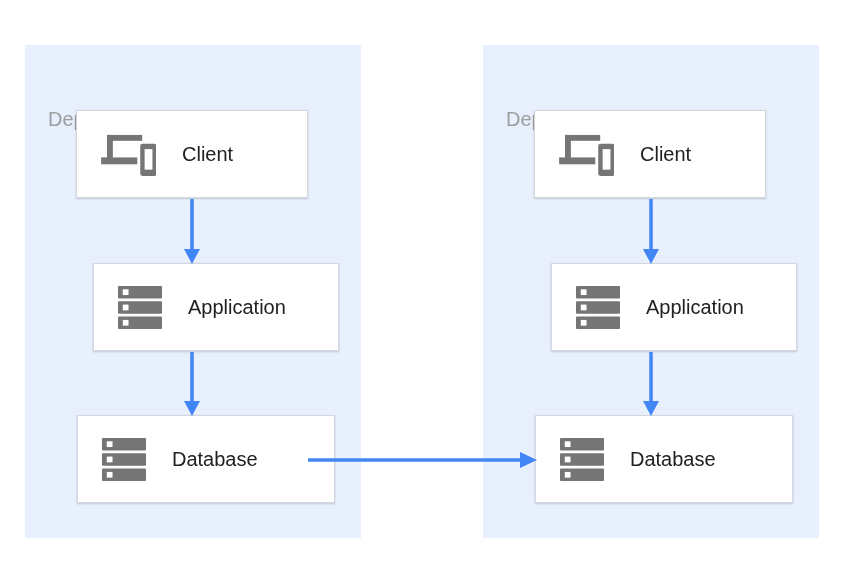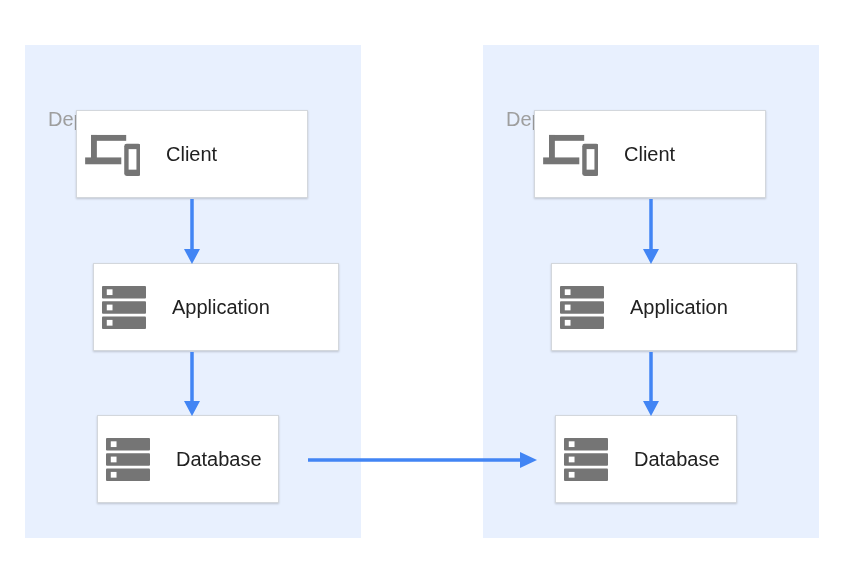--- a/index.html
+++ b/index.html
@@ -34,26 +34,26 @@
     white-space: nowrap;
   }
   .node {
     position: absolute;
     box-sizing: border-box;
     background: var(--box-bg, #ffffff);
     border: 1px solid var(--box-border, #d2d6db);
     box-shadow: 0 1px 2px rgba(0,0,0,0.18);
     display: flex;
     align-items: center;
-    padding-left: 8px;
+    padding-left: 24px;
     gap: 26px;
   }
   .node-client      { left: 51px; top: 65px;  width: 232px; height: 88px; }
   .node-application { left: 44px; top: 218px; width: 246px; height: 88px; margin-left: 24px; }
-  .node-database    { left: 52px; top: 370px; width: 182px; height: 88px; margin-left: 20px; }
+  .node-database    { left: 52px; top: 370px; width: 258px; height: 88px; }
   .node-label {
     font-size: 20px;
     color: var(--label-text, #212121);
     white-space: nowrap;
   }
   .icon { flex: 0 0 auto; display: block; }
   .icon .ink   { fill: var(--icon, #757575); }
   .icon .paper { fill: var(--box-bg, #ffffff); }
   .arrows {
     position: absolute;

